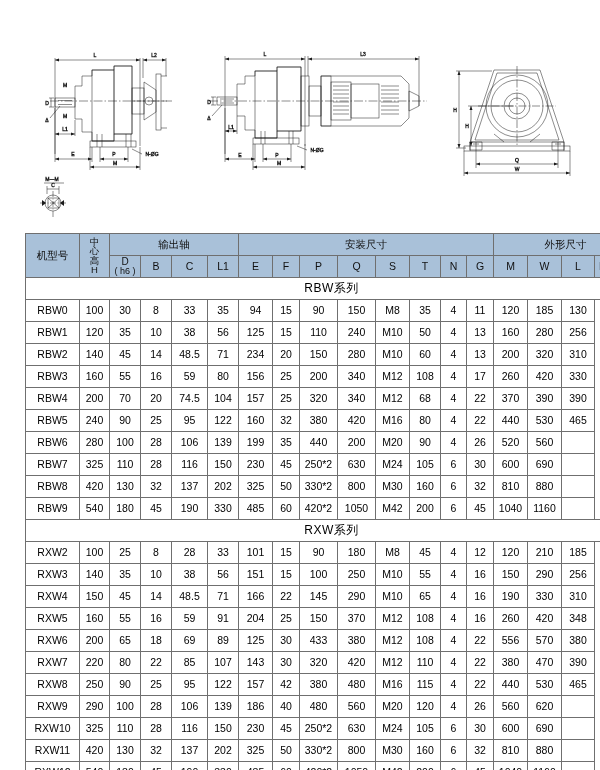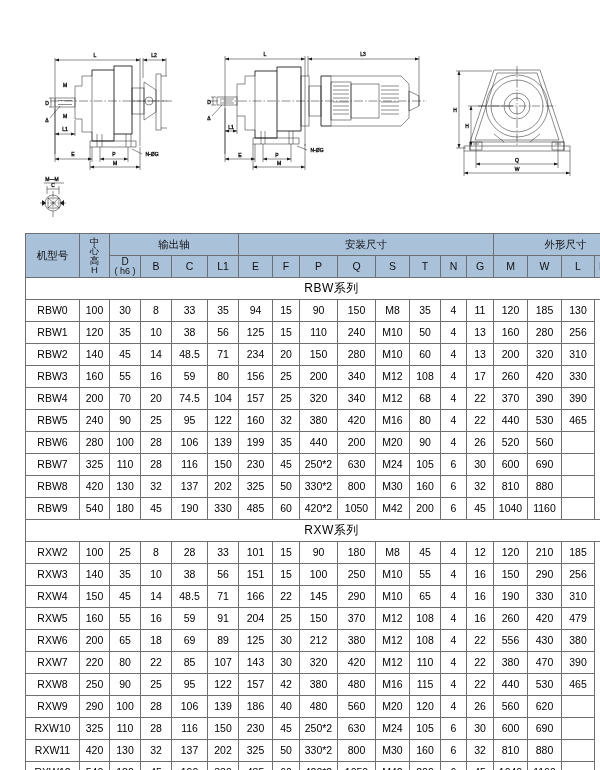--- a/index.html
+++ b/index.html
@@ -714,39 +714,39 @@
             <td>204</td>
             <td>25</td>
             <td>150</td>
             <td>370</td>
             <td>M12</td>
             <td>108</td>
             <td>4</td>
             <td>16</td>
             <td>260</td>
             <td>420</td>
-            <td>479</td>
+            <td>348</td>
           </tr>
           <tr>
             <td>RXW6</td>
             <td>200</td>
             <td>65</td>
             <td>18</td>
             <td>69</td>
             <td>89</td>
             <td>125</td>
             <td>30</td>
-            <td>212</td>
+            <td>433</td>
             <td>380</td>
             <td>M12</td>
             <td>108</td>
             <td>4</td>
             <td>22</td>
             <td>556</td>
-            <td>430</td>
+            <td>570</td>
             <td>380</td>
           </tr>
           <tr>
             <td>RXW7</td>
             <td>220</td>
             <td>80</td>
             <td>22</td>
             <td>85</td>
             <td>107</td>
             <td>143</td>

